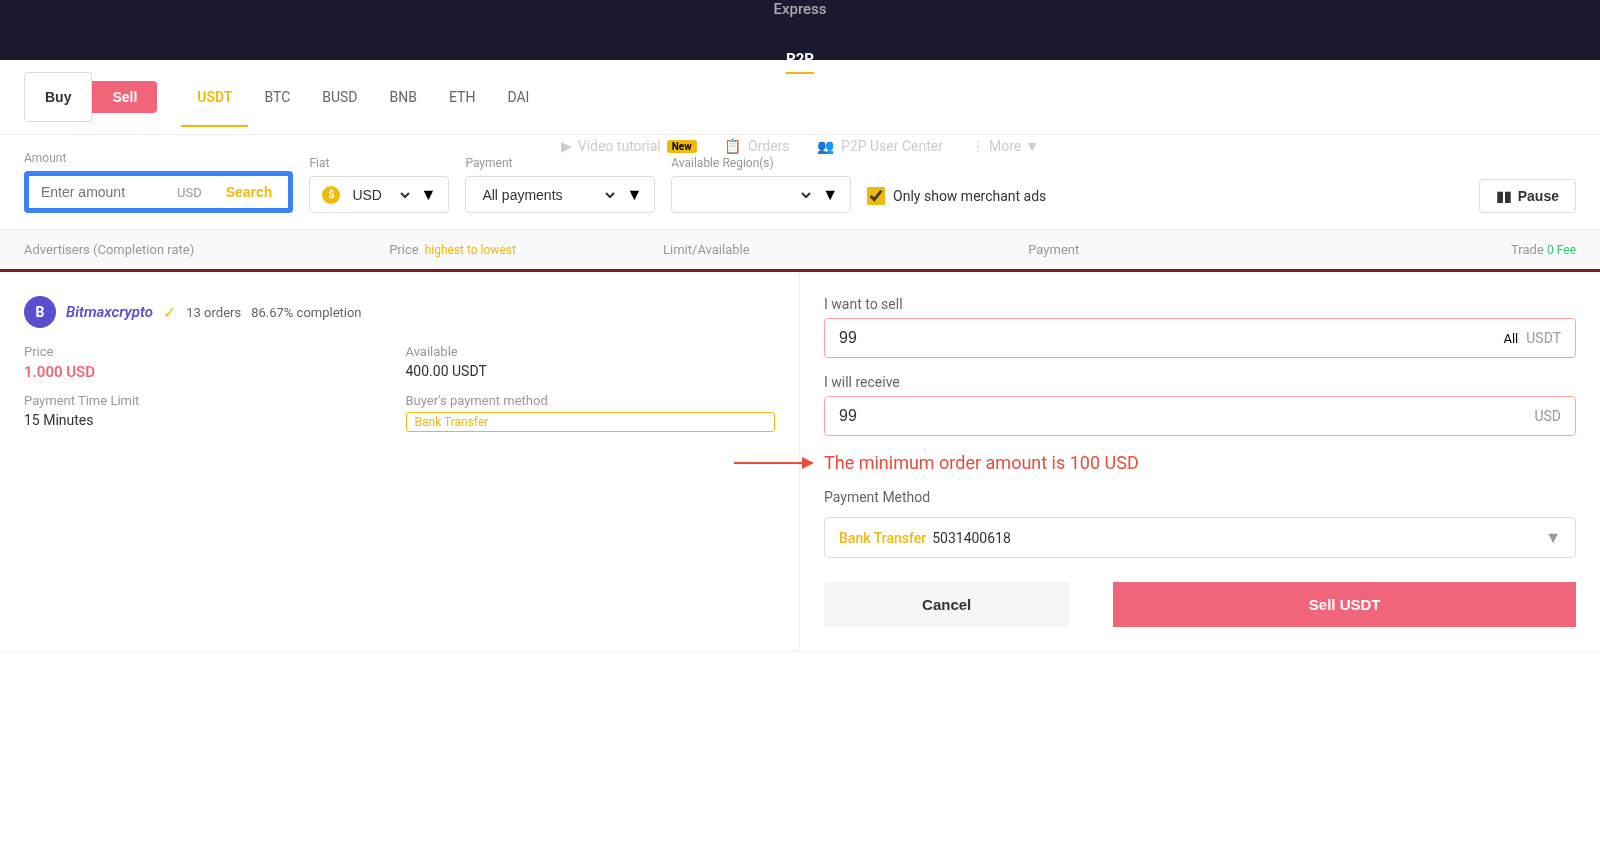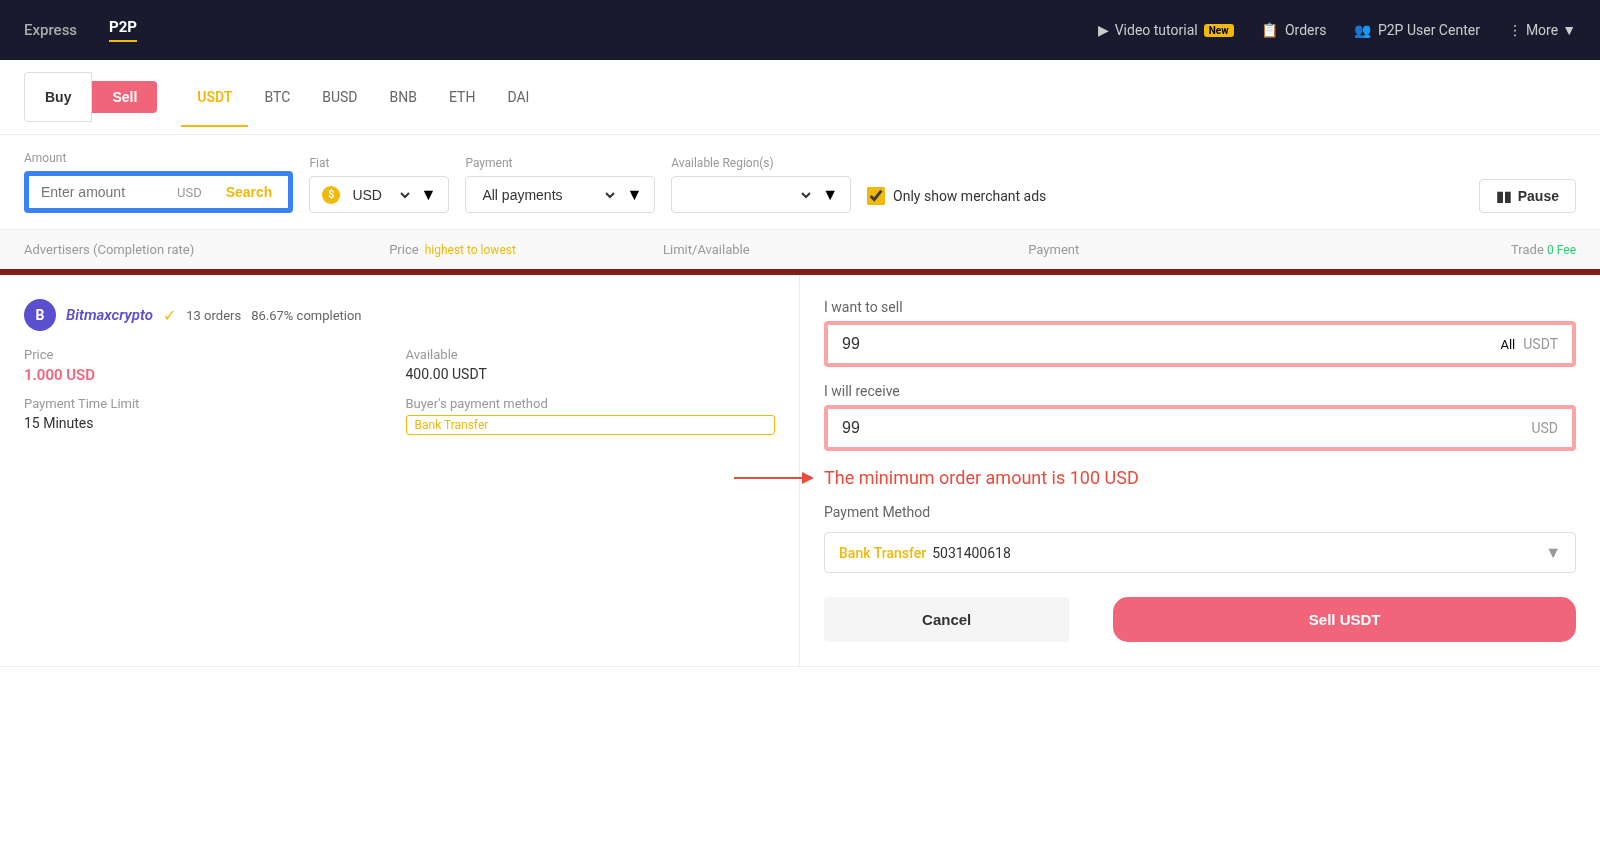--- a/index.html
+++ b/index.html
@@ -6,20 +6,21 @@
     body { font-family: -apple-system, BlinkMacSystemFont, 'Segoe UI', Roboto, sans-serif; background: #f5f5f5; }
 
     
     .top-nav {
       background: #1a1a2e;
       display: flex;
       align-items: center;
       padding: 0 24px;
       height: 60px;
       gap: 32px;
+      flex-direction: column;
     }
     .nav-logo-express {
       color: #aaa;
       font-size: 15px;
       font-weight: 500;
     }
     .nav-logo-p2p {
       color: #fff;
       font-size: 15px;
       font-weight: 700;
@@ -223,21 +224,21 @@
       margin-left: auto;
     }
 
     
     .table-header {
       display: grid;
       grid-template-columns: 2fr 1.5fr 2fr 2fr 1fr;
       padding: 12px 24px;
       background: #f9f9f9;
       border-top: 1px solid #eee;
-      border-bottom: 6px solid #7f1d1d;
+      border-bottom: 3px solid #7f1d1d;
     }
     .th {
       font-size: 13px;
       color: #999;
     }
     .th-price-sort {
       display: flex;
       align-items: center;
       gap: 6px;
     }
@@ -339,21 +340,21 @@
       gap: 16px;
     }
     .form-label {
       font-size: 14px;
       color: #666;
       margin-bottom: 6px;
     }
     .form-input-wrap {
       display: flex;
       align-items: center;
-      border: 4px solid #fca5a5;
+      border: 1px solid #fca5a5;
       border-radius: 4px;
       padding: 10px 14px;
     }
     .form-input {
       flex: 1;
       border: none;
       outline: none;
       font-size: 16px;
       color: #333;
     }
@@ -419,21 +420,21 @@
       font-size: 15px;
       font-weight: 600;
       color: #333;
       cursor: pointer;
     }
     .sell-usdt-btn {
       flex: 2;
       padding: 14px;
       background: #f0657a;
       border: none;
-      border-radius: 15px;
+      border-radius: 0;
       font-size: 15px;
       font-weight: 700;
       color: #fff;
       cursor: pointer;
       margin-left: 32px;
     }
   </style>
 </head>
 <body>
 

